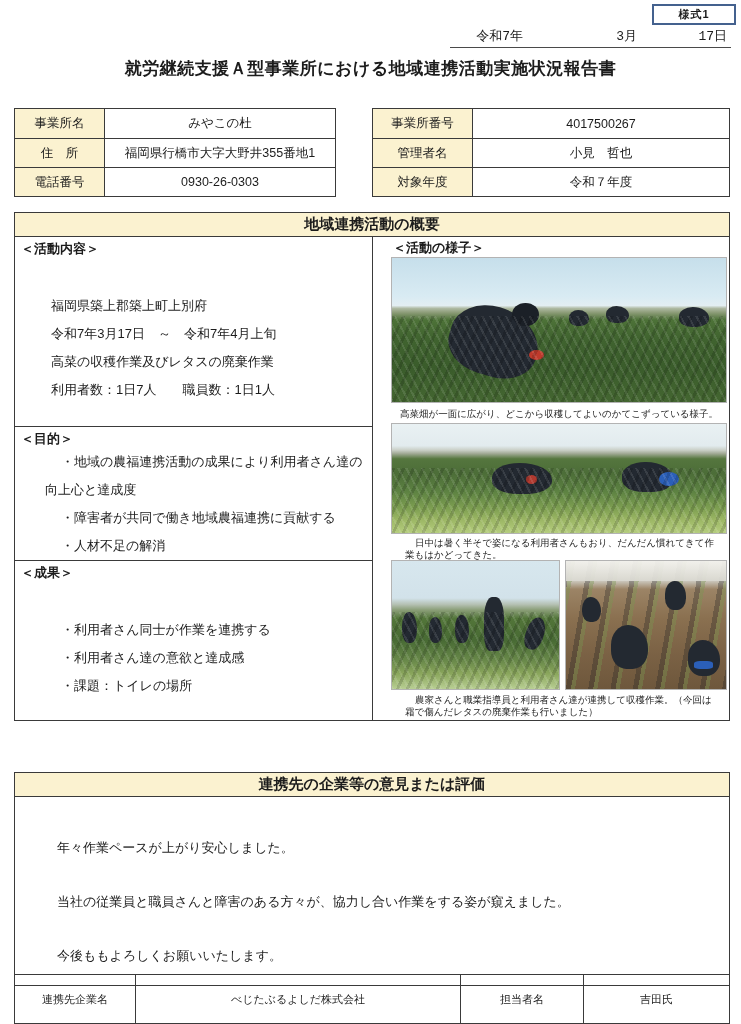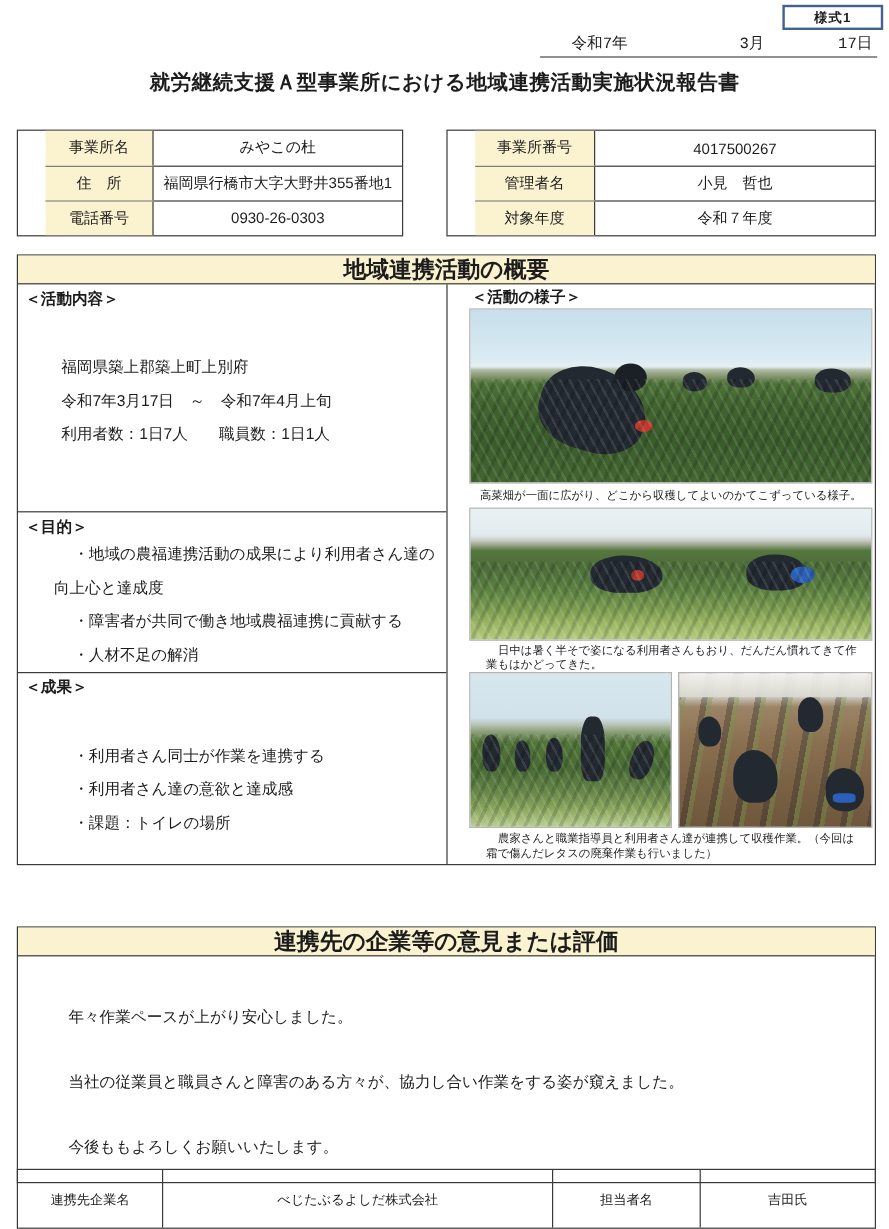--- a/index.html
+++ b/index.html
@@ -14,31 +14,31 @@
   .date-row span { position:absolute;font-family:Liberation Mono, monospace; }
   .d-year { right:218px; } .d-month { right:104px; } .d-day { right:14px; }
   .date-line { position:absolute; top:47px; left:450px; right:10px; border-top:1.5px solid #4a4a4a; }
   .doc-title { position:absolute; top:57px; left:0; width:100%; text-align:center;
     font-size:17px; font-weight:bold; letter-spacing:0.5px; }
 
   
   .itable { position:absolute; top:108px; border:1.5px solid #3a3a3a; background:#fff; }
   .itable.left  { left:14px;  width:322px; }
   .itable.right { left:372px; width:358px; }
-  .itable .row { display:flex; height:29px;margin-left:23px; }
+  .itable .row { display:flex; height:29px; }
   .itable .row + .row { border-top:1.5px solid #3a3a3a; }
   .itable .lbl { width:90px; background:#fbf2d0; border-right:1.5px solid #3a3a3a;
     display:flex; align-items:center; justify-content:center; font-size:12.5px; }
   .itable.right .lbl { width:100px; }
   .itable .val { flex:1; display:flex; align-items:center; justify-content:center; font-size:12.5px; }
 
   
   .overview { position:absolute; top:212px; left:14px; width:716px; border:1.5px solid #3a3a3a; }
   .sec-header { height:24px; background:#fbf2d0; border-bottom:1.5px solid #3a3a3a;
-    display:flex; align-items:center; justify-content:center; font-size:19px; font-weight:bold; }
+    display:flex; align-items:center; justify-content:center; font-size:15px; font-weight:bold; }
   .ov-body { display:flex; height:483px;gap:16px; }
   .ov-left { width:358px; border-right:1.5px solid #3a3a3a; display:flex; flex-direction:column; }
   .ov-sec { padding:3px 6px; }
   .ov-sec.a { height:190px; border-bottom:1.5px solid #3a3a3a; }
   .ov-sec.b { height:134px; border-bottom:1.5px solid #3a3a3a; }
   .ov-sec.c { height:159px; }
   .ov-h { font-size:13px; font-weight:bold; }
   .line { font-size:13px; line-height:28px; white-space:nowrap; }
   .ind30 { padding-left:30px; } .ind40 { padding-left:40px; } .ind24 { padding-left:24px; }
   .gap34 { margin-top:34px; }
@@ -127,20 +127,21 @@
 </div>
 
 <div class="overview">
   <div class="sec-header">地域連携活動の概要</div>
   <div class="ov-body">
     <div class="ov-left">
       <div class="ov-sec a">
         <div class="ov-h">＜活動内容＞</div>
         <div class="line ind30 gap34">福岡県築上郡築上町上別府</div>
         <div class="line ind30">令和7年3月17日　～　令和7年4月上旬</div>
+        <div class="line ind30">高菜の収穫作業及びレタスの廃棄作業</div>
         <div class="line ind30">利用者数：1日7人　　職員数：1日1人</div>
       </div>
       <div class="ov-sec b">
         <div class="ov-h">＜目的＞</div>
         <div class="line ind40">・地域の農福連携活動の成果により利用者さん達の</div>
         <div class="line ind24">向上心と達成度</div>
         <div class="line ind40">・障害者が共同で働き地域農福連携に貢献する</div>
         <div class="line ind40">・人材不足の解消</div>
       </div>
       <div class="ov-sec c">

